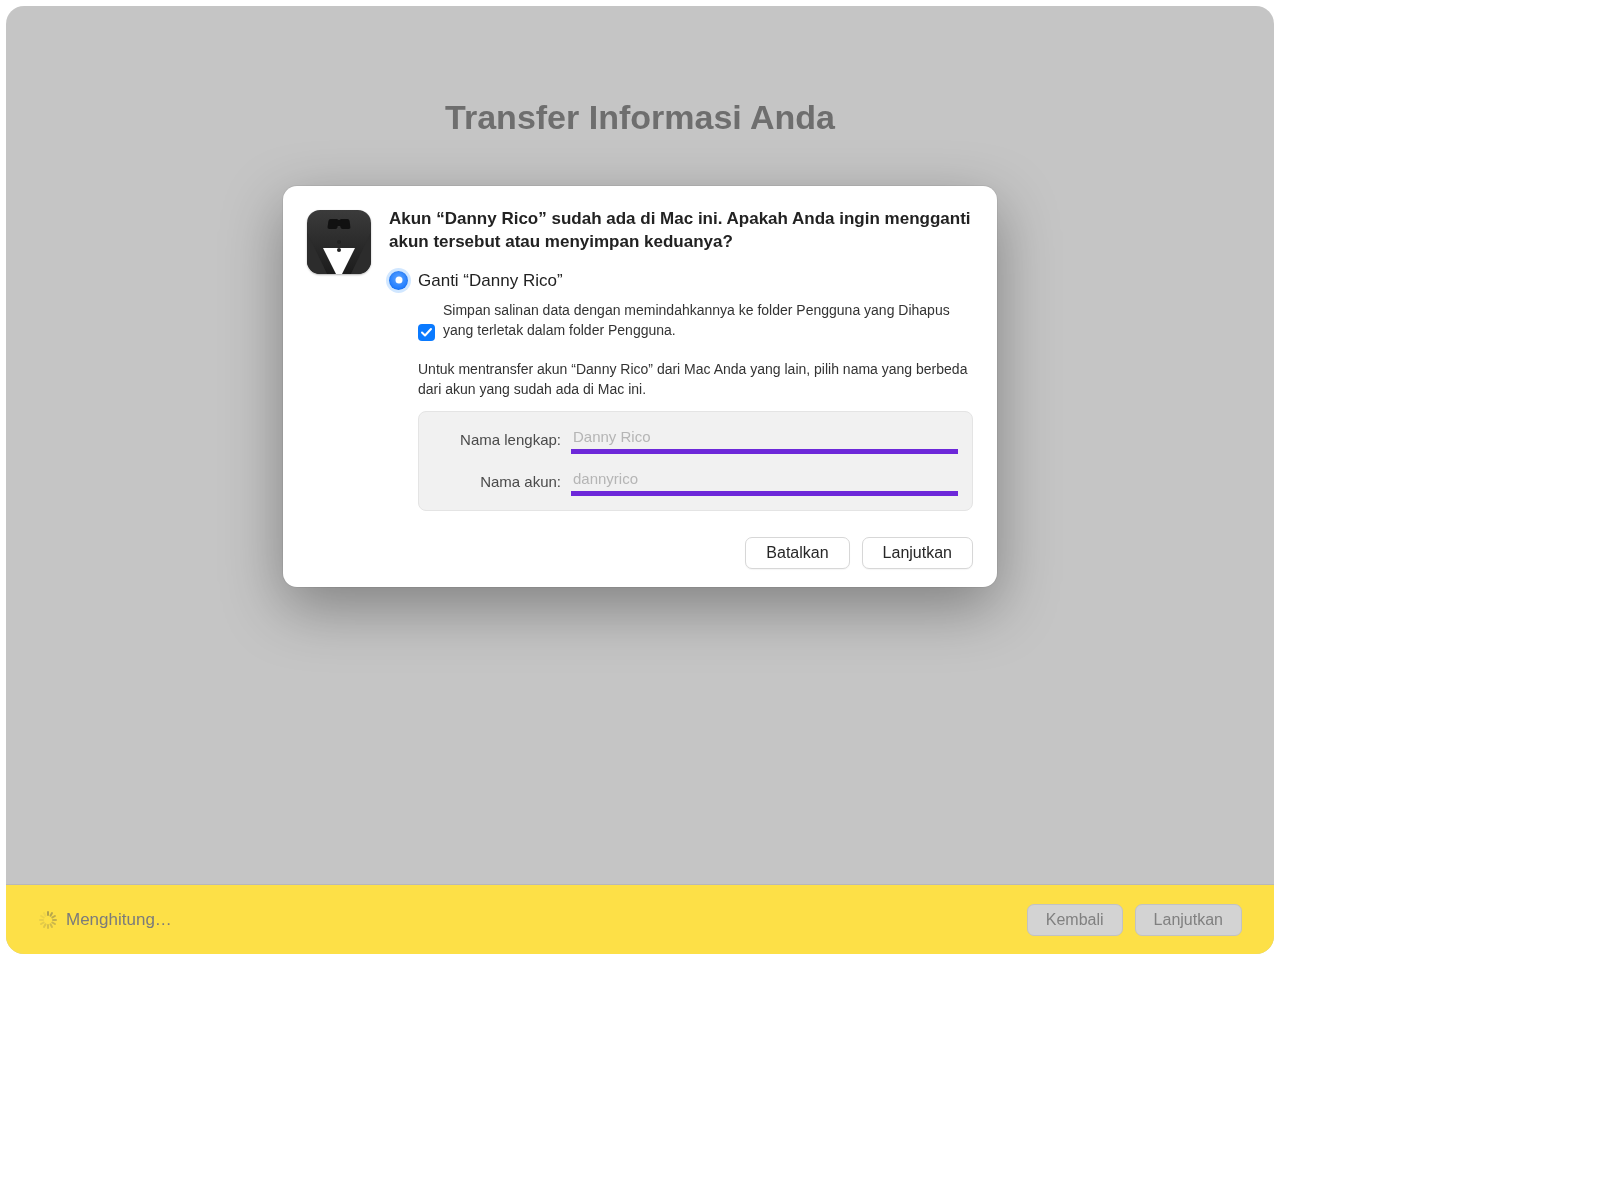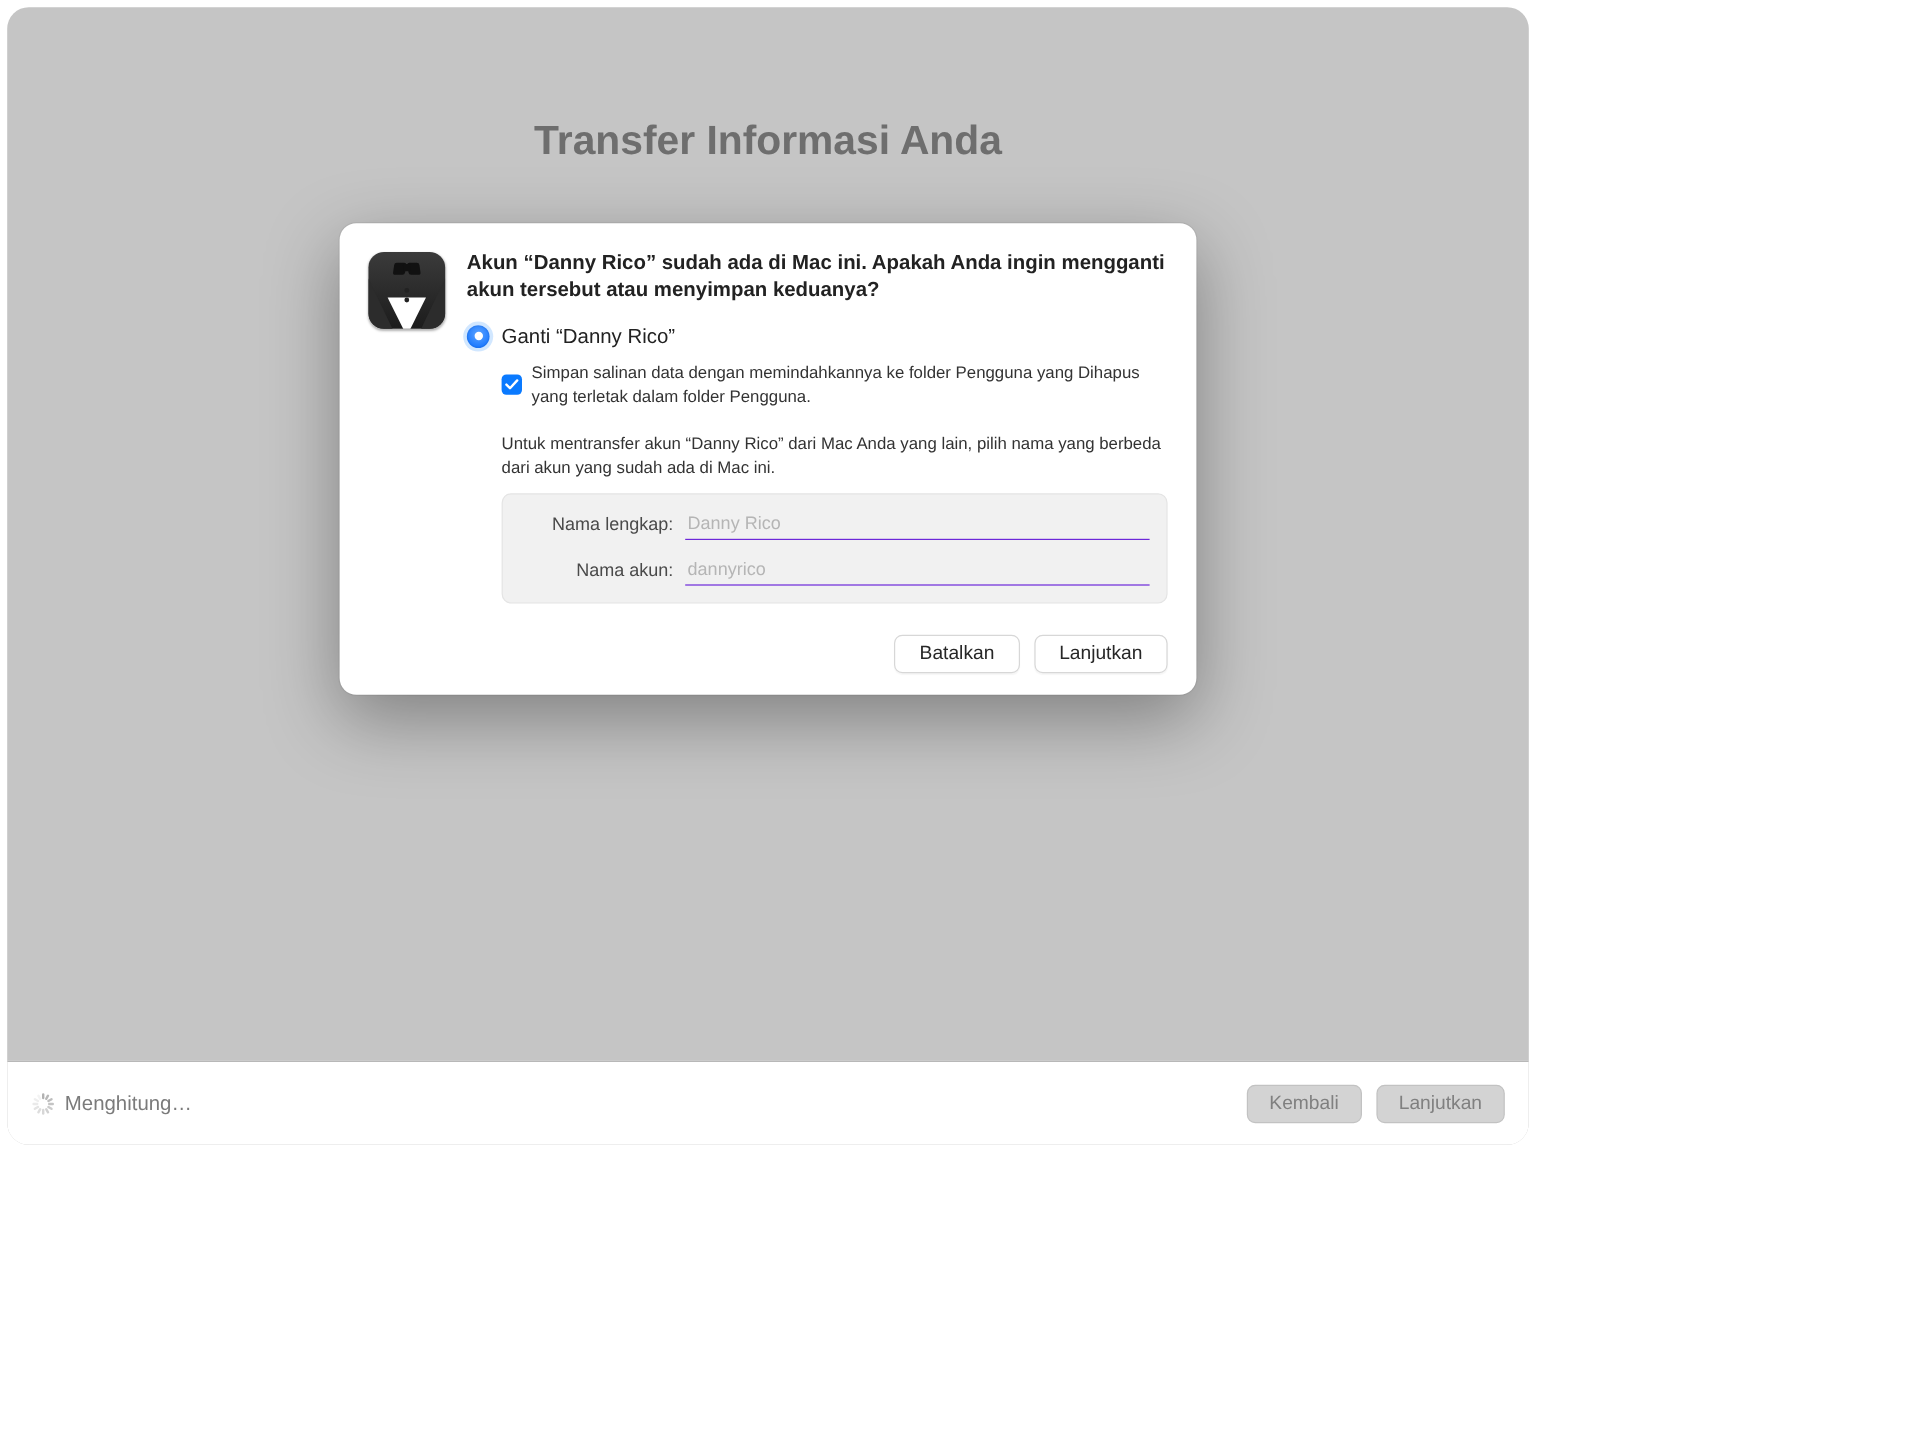--- a/index.html
+++ b/index.html
@@ -138,21 +138,21 @@
 .radio.selected::after{
   content:"";position:absolute;top:50%;left:50%;transform:translate(-50%,-50%);
   width:7px;height:7px;border-radius:50%;background:#fff;
 }
 
 .option-label{
   font-size:17px;color:#222;line-height:1.3;
 }
 
 .sub-check{
-  display:flex;gap:8px;align-items:center;
+  display:flex;gap:8px;align-items:flex-end;
   margin-left:29px;margin-top:8px;margin-bottom:18px;
 }
 .checkbox{
   width:17px;height:17px;border-radius:4px;flex-shrink:0;margin-top:1px;
   background:#0a7aff;position:relative;
 }
 .checkbox svg{position:absolute;top:2px;left:2px;}
 .sub-check-label{
   font-size:14px;color:#333;line-height:1.45;
 }
@@ -172,40 +172,40 @@
 .field-row{
   display:flex;align-items:center;gap:10px;
   padding:6px 0;
 }
 .field-row + .field-row{border-top:0;justify-content:center;}
 .field-label{
   width:128px;text-align:right;font-size:15px;color:#4a4a4a;
   pointer-events:none;
 }
 .field-input{
-  flex:1;border:none;border-bottom:1px solid #6d28d9;background:transparent;
+  flex:1;border:none;border-bottom:5px solid #6d28d9;background:transparent;
   font-size:15px;color:#b5b5b5;padding:4px 2px;outline:none;
 }
 .field-input::placeholder{color:#b5b5b5;}
 
 .modal-footer{
   display:flex;justify-content:flex-end;gap:12px;margin-top:26px;
 }
 .btn{
   font-size:16px;color:#272727;background:#fff;
   border:1px solid #d7d7d7;border-radius:7px;
   padding:6px 20px;cursor:pointer;
   box-shadow:0 1px 1px rgba(0,0,0,0.04);
 }
 
 .footer-bar{
   position:absolute;left:0;right:0;bottom:0;
   height:70px;border-top:1px solid #b8b8b8;
-  background:#ffffff;
-  display:flex;align-items:center;padding:0 20px;
+  background:#fde047;
+  display:flex;align-items:center;padding:0 32px;
 }
 .spinner{
   width:18px;height:18px;margin-right:10px;flex-shrink:0;
   border-radius:50%;position:relative;opacity:0.45;
 }
 .spinner span{
   position:absolute;left:50%;top:0;width:2px;height:5px;background:#555;border-radius:1px;
   transform-origin:1px 9px;
 }
 .footer-status{

